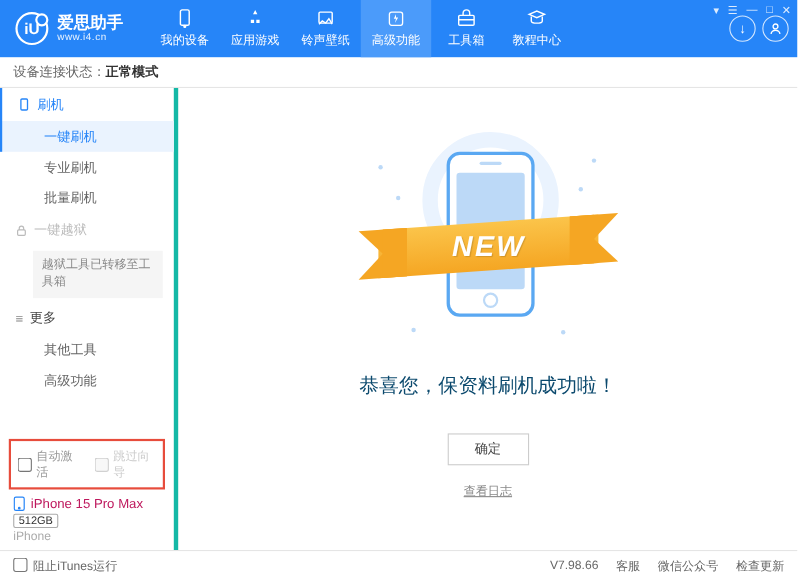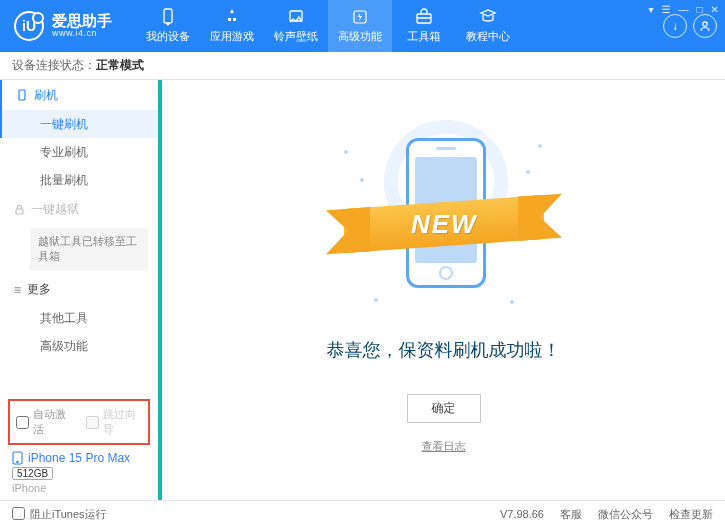--- a/index.html
+++ b/index.html
@@ -31,21 +31,21 @@
 .sidebar { width: 162px; border-right: 4px solid #14b8a6; display: flex; flex-direction: column; font-size: 12px; color: #555; }
 .side-group-head { height: 30px; display: flex; align-items: center; padding: 0 14px; gap: 6px; color: #444; }
 .side-group-head.locked { color: #bbb; }
 .side-item { height: 28px; display: flex; align-items: center; padding-left: 40px; cursor: pointer; color: #666; }
 .side-item.active { background: #eaf3fe; color: #2685f8; border-left: 2px solid #2685f8; padding-left: 38px; }
 .side-note { background: #f5f5f5; margin: 4px 10px 4px 30px; padding: 6px 8px; font-size: 11px; color: #888; line-height: 1.4; }
 .redbox-area { border: 2px solid #e74c3c; margin: 6px 8px 2px 8px; padding: 6px 6px; display: flex; gap: 14px; justify-content: center; }
 .chk { display: flex; align-items: center; gap: 4px; color: #999; font-size: 11px; }
 .chk input { margin: 0; }
 .device-block { padding: 4px 12px 6px 12px; display:flex; flex-direction:column; gap:2px; }
-.device-line { display: flex; align-items: center; gap: 5px; color: #3b82f6; font-size: 12px; }
+.device-line { display: flex; align-items: center; gap: 5px; color: #be185d; font-size: 12px; }
 .storage-badge { border: 1px solid #aaa; border-radius: 2px; font-size: 10px; padding: 0 4px; color: #333; width: fit-content; }
 .device-type { color: #aaa; font-size: 11px; }
 
 .main { flex: 1; display: flex; flex-direction: column; align-items: center; justify-content: flex-start; padding-top: 40px; }
 .illus { position: relative; width: 220px; height: 190px; }
 .phone { position: absolute; left: 72px; top: 18px; width: 80px; height: 150px; background: #fff; border: 3px solid #5aa8f2; border-radius: 12px; }
 .phone::before { content: ""; position: absolute; top: 6px; left: 50%; transform: translateX(-50%); width: 20px; height: 3px; background: #bcd9f7; border-radius: 2px; }
 .phone::after { content: ""; position: absolute; bottom: 5px; left: 50%; transform: translateX(-50%); width: 10px; height: 10px; border: 2px solid #bcd9f7; border-radius: 50%; }
 .phone-screen { position: absolute; top: 16px; left: 6px; right: 6px; bottom: 22px; background: #bcd9f7; border-radius: 3px; }
 .halo { position: absolute; left: 50px; top: 0; width: 124px; height: 124px; border: 14px solid #eaf3fe; border-radius: 50%; }

